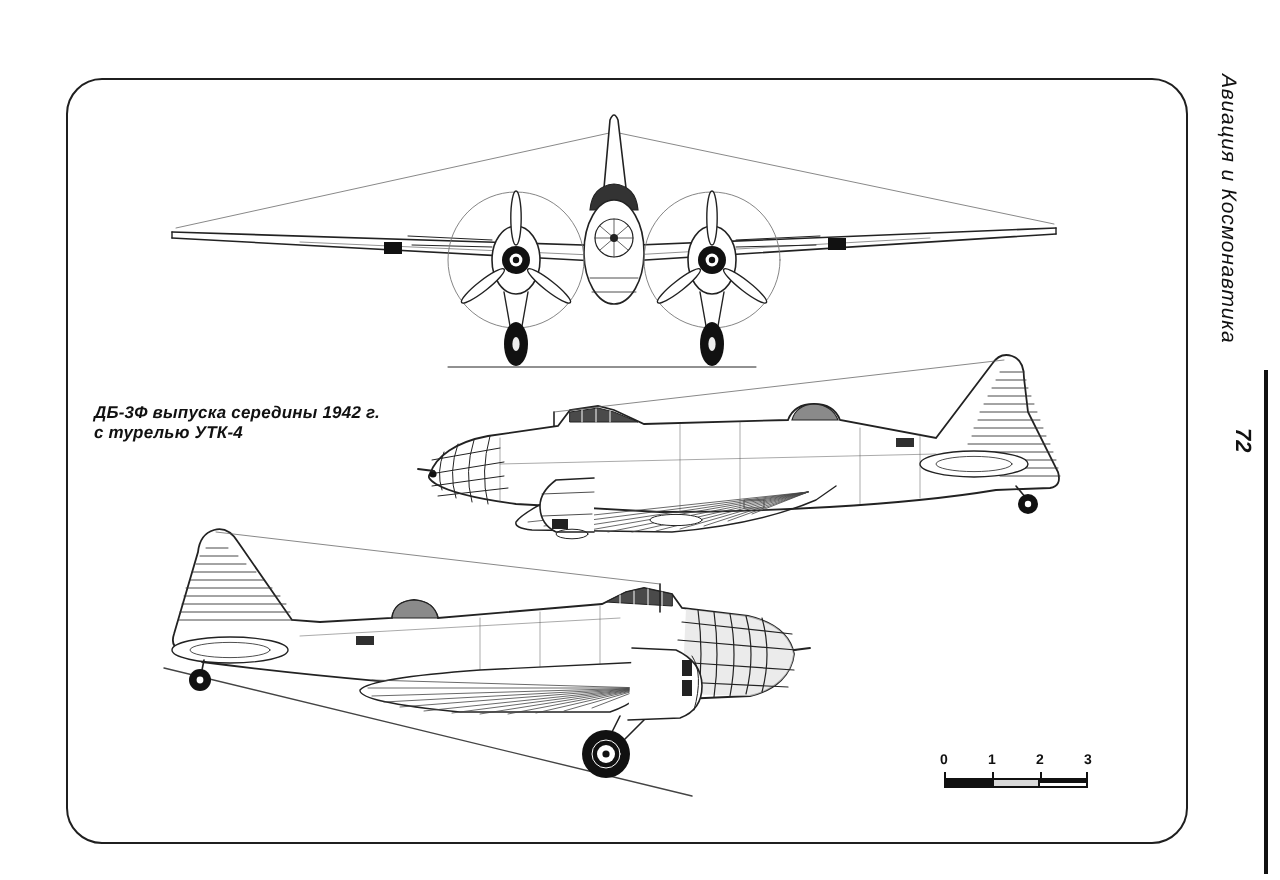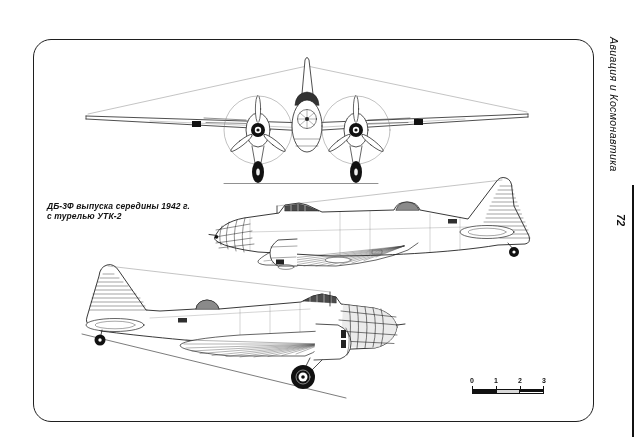--- a/index.html
+++ b/index.html
@@ -250,21 +250,21 @@
       <ellipse cx="115" cy="325" rx="20" ry="3.8" stroke-width="0.4"></ellipse>
 
       <path d="M102,330 L101,335" stroke-width="0.8"></path>
       <circle cx="100" cy="340" r="5.5" fill="#111" stroke="none"></circle>
       <circle cx="100" cy="340" r="1.7" fill="#fff" stroke="none"></circle>
     </g>
   </svg>
 
   <div class="caption">
     <div>ДБ-3Ф выпуска середины 1942 г.</div>
-    <div>с турелью УТК-2</div>
+    <div>с турелью УТК-4</div>
   </div>
 
   <div class="scalebar">
     <span class="num" style="left:-3px">0</span>
     <span class="num" style="left:21px">1</span>
     <span class="num" style="left:45px">2</span>
     <span class="num" style="left:69px">3</span>
     <span class="tick" style="left:2px"></span>
     <span class="tick" style="left:26px"></span>
     <span class="tick" style="left:50px"></span>

